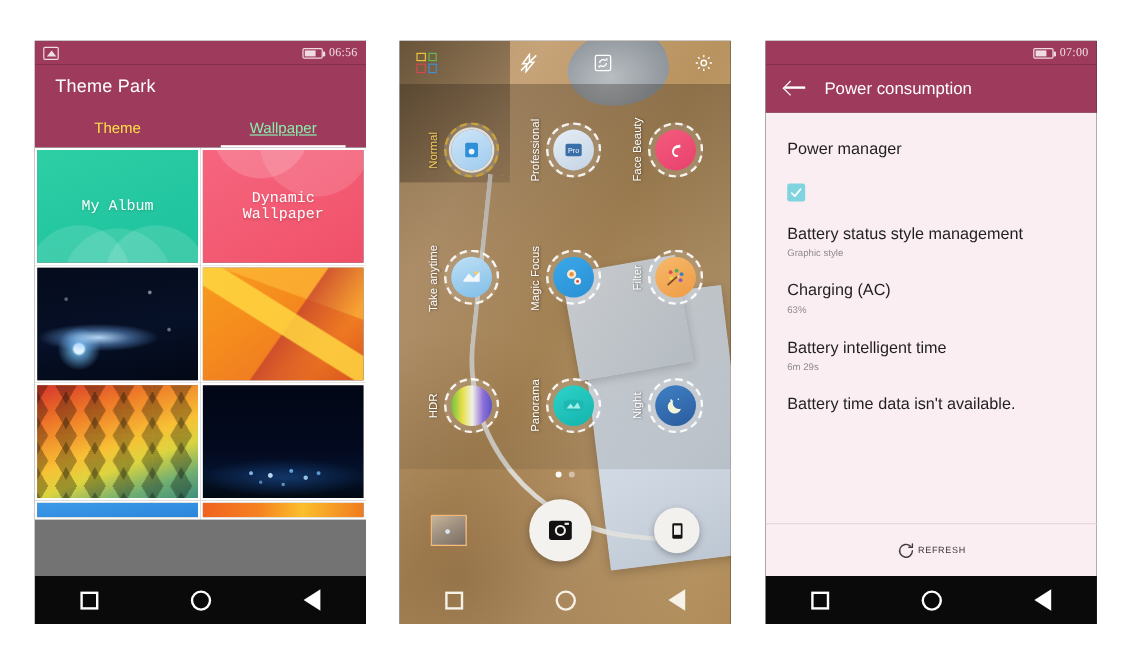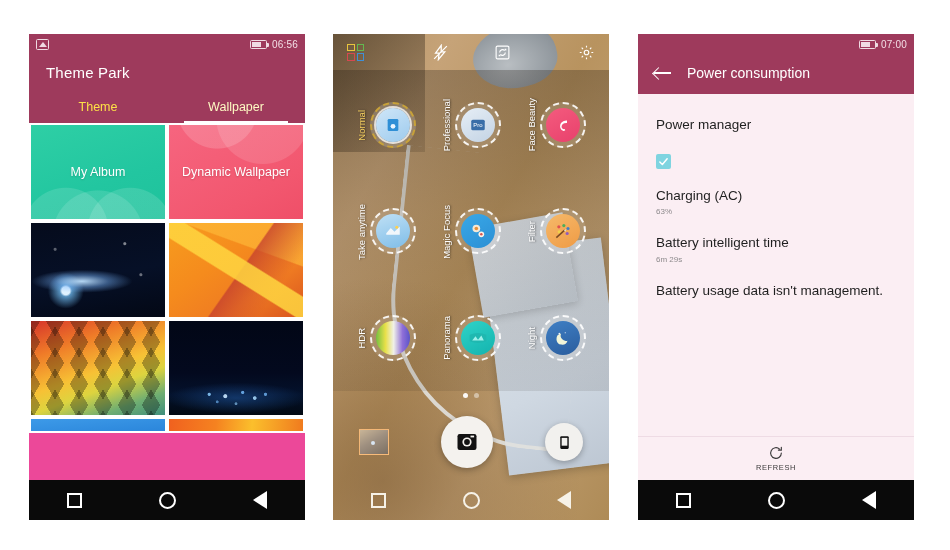--- a/index.html
+++ b/index.html
@@ -36,21 +36,21 @@
     border-right: 14px solid #fff;
   }
 
   
   .statusbar {
     height: 20px; flex: 0 0 20px;
     display: flex; align-items: center; padding: 0 7px;
     font-size: 10px; color: #f3dfe6;
   }
   .sb-spacer { flex: 1; }
-  .sb-time { margin-left: 5px; letter-spacing: .2px; }
+  .sb-time { margin-left: 5px; letter-spacing: .2px; font-family: Liberation Serif, serif; }
   .batt {
     display:inline-block; position: relative;
     width: 17px; height: 9px;
     border: 1.4px solid #f0dbe3; border-radius: 1.5px;
   }
   .batt::after {
     content:""; position:absolute; right:-3.2px; top:2px;
     width:2px; height:4px; background:#f0dbe3; border-radius:0 1px 1px 0;
   }
   .batt-fill { position:absolute; left:1px; top:1px; bottom:1px; width:60%; background:#f0dbe3; }
@@ -67,27 +67,27 @@
   .tp-statusbar { background: #9e3a5c; }
   .tp-title {
     color: #ffffff; font-size: 15px; padding: 10px 17px 12px 17px;
     letter-spacing: .2px;
   }
   .tp-tabs { display: flex; }
   .tp-tab {
     flex: 1; text-align: center; color: #fde047;
     font-size: 12.5px; padding: 7px 0 9px 0; position: relative;
   }
-  .tp-tab.active { color: #fef9c3; }
+  .tp-tab.active { color: #86efac; text-decoration: underline; }
   .tp-tab.active::after {
     content: ""; position: absolute; left: 12%; right: 12%; bottom: 0;
     height: 2.5px; background: #ffffff;
   }
 
-  .wp-grid { flex: 1; display: flex; flex-wrap: wrap; align-content: flex-start; background:#ec4899; }
+  .wp-grid { flex: 1; display: flex; flex-wrap: wrap; align-content: flex-start; background:#737373;font-family:Liberation Mono, monospace; }
   .wp-cell { width: 50%; height: 98px; position: relative; overflow: hidden; border: 2px solid #fff; }
   .wp-label {
     position: absolute; inset: 0; display: flex; align-items: center; justify-content: center;
     color: #ffffff; font-size: 12.5px; text-shadow: 0 1px 2px rgba(0,0,0,.18); text-align:center; padding:0 4px;
   }
   
   .art-album {
     background:
       radial-gradient(circle at 26% 112%, rgba(255,255,255,.13) 0 42px, transparent 43px),
       radial-gradient(circle at 74% 112%, rgba(255,255,255,.13) 0 42px, transparent 43px),
@@ -286,21 +286,21 @@
   .pm-check {
     width: 15px; height: 15px; border-radius: 2px;
     background: #7fd4e0; display:flex; align-items:center; justify-content:center;
     flex: 0 0 auto; margin-top: 2px;
   }
   .pm-check svg { display:block; }
 
   .pm-footer {
     flex: 0 0 44px; background:#fbeef3;
     border-top: 1px solid #eedbe4;
-    display:flex; flex-direction:column; align-items:center; justify-content:center; gap:2px;
+    display:flex; flex-direction:row; align-items:center; justify-content:center; gap:2px;
   }
   .refresh-ico { width: 16px; height: 16px; }
   .refresh-label { font-size: 7.5px; color: #3c3a3b; letter-spacing: .6px; }
 </style>
 </head>
 <body>
 
 <div class="stage">
 
   <div class="phone" id="phone1">
@@ -561,38 +561,44 @@
         </div>
 
         <div class="pm-row">
           <span class="pm-check">
             <svg width="11" height="11" viewBox="0 0 24 24" fill="none" stroke="#ffffff" stroke-width="3.2" stroke-linecap="round" stroke-linejoin="round">
                 <polyline points="4,13 9.5,18.5 20,6"></polyline>
               </svg>
           </span>
         </div>
 
+        <div class="pm-row">
+          <span>
+            <div class="pm-row-main">Battery status style management</div>
+            <div class="pm-row-sub">Graphic style</div>
+          </span>
+        </div>
 
         <div class="pm-row">
           <span>
             <div class="pm-row-main">Charging (AC)</div>
             <div class="pm-row-sub">63%</div>
           </span>
         </div>
 
         <div class="pm-row">
           <span>
             <div class="pm-row-main">Battery intelligent time</div>
             <div class="pm-row-sub">6m 29s</div>
           </span>
         </div>
 
         <div class="pm-row">
           <span>
-            <div class="pm-row-main">Battery usage data isn't management.</div>
+            <div class="pm-row-main">Battery time data isn't available.</div>
           </span>
         </div>
       </div>
 
       <div class="pm-footer">
         <span class="refresh-ico">
           <svg width="16" height="16" viewBox="0 0 24 24" fill="none" stroke="#3c3a3b" stroke-width="1.7" stroke-linecap="round">
             <path d="M20 12a8 8 0 1 1-2.6-5.9"></path>
             <polyline points="20,3.4 20,7.6 15.6,7.6" fill="none"></polyline>
           </svg>

